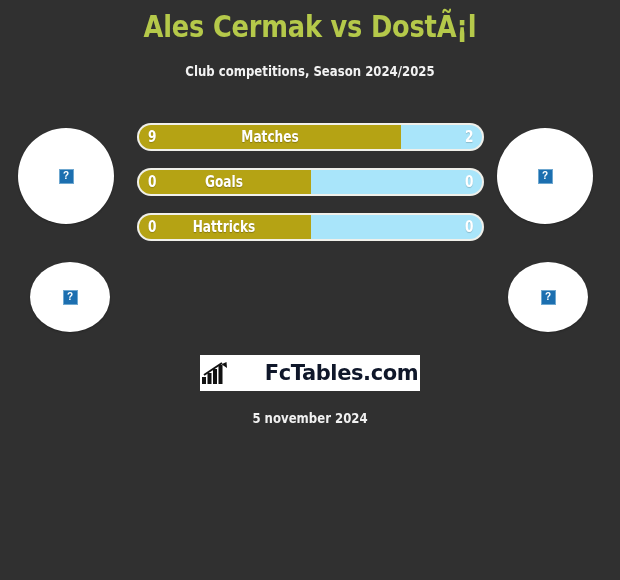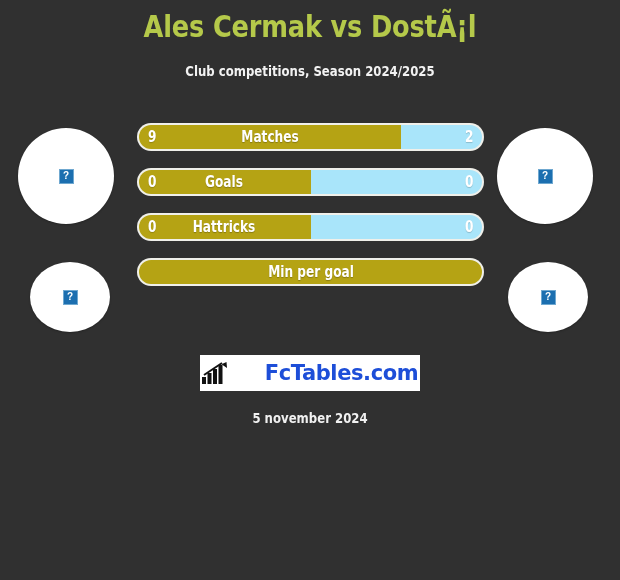--- a/index.html
+++ b/index.html
@@ -162,21 +162,21 @@
     align-items: center;
     justify-content: center;
     gap: 5px;
   }
   .logo-icon {
     display: block;
     width: 26px;
     height: 22px;
   }
   .logo-text {
-    color: #1d4ed8;
+    color: #0f172a;
     font-size: 21px;
     font-weight: bold;
     letter-spacing: -0.4px;
     font-family: "DejaVu Sans", "Liberation Sans", sans-serif;
     white-space: nowrap;
     margin-left: 32px;
   }
 
   .date {
     position: absolute;
@@ -240,27 +240,20 @@
       <div class="bar-row">
         <div class="bar-inner">
           <div class="seg seg-home" style="width: 50%; background: rgb(181, 163, 20);">
             <span class="seg-val">0</span>
           </div>
           <div class="seg seg-away" style="width: 50%; background: rgb(169, 229, 250);">
             <span class="seg-val">0</span>
           </div>
         </div>
         <div class="bar-label" style="left: 25%;">Hattricks</div>
-      </div>
-      <div class="bar-row">
-        <div class="bar-inner">
-          <div class="seg seg-home" style="width: 100%; background: rgb(181, 163, 20);"></div>
-          <div class="seg seg-away" style="width: 0%; background: rgb(169, 229, 250);"></div>
-        </div>
-        <div class="bar-label" style="left: 50%;">Min per goal</div>
       </div>
     </div>
 
   <div class="logo-box">
     <svg class="logo-icon" viewBox="0 0 26 22" aria-hidden="true">
       <rect x="0" y="15" width="4" height="7" fill="#111111"></rect>
       <rect x="5.5" y="11" width="4" height="11" fill="#111111"></rect>
       <rect x="11" y="7" width="4" height="15" fill="#111111"></rect>
       <rect x="16.5" y="3" width="4" height="19" fill="#111111"></rect>
       <path d="M2 13 L20 1" stroke="#111111" stroke-width="2" fill="none"></path>

